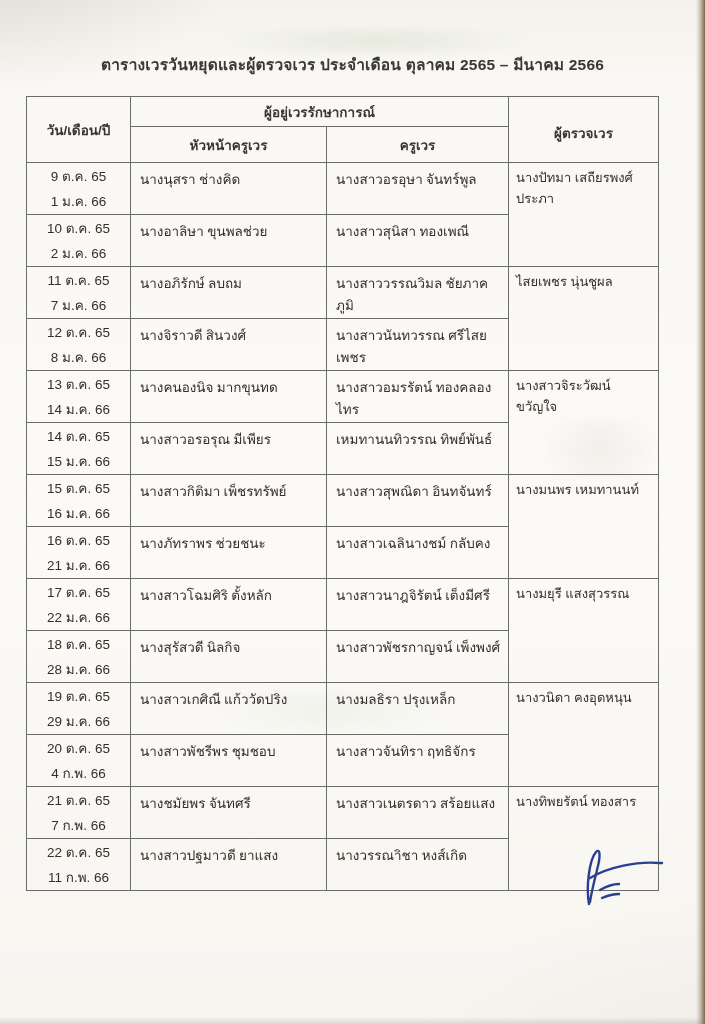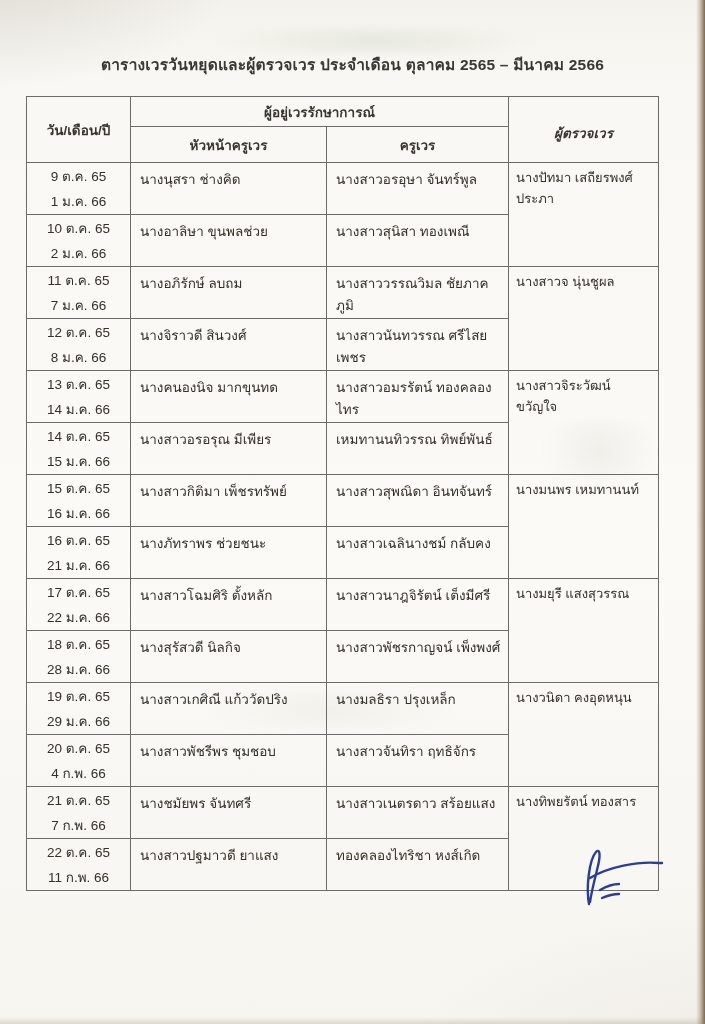--- a/index.html
+++ b/index.html
@@ -93,28 +93,29 @@
     vertical-align: middle;
     text-align: center;
   }
   td.c-date .d1, td.c-date .d2 {
     line-height: 25px;
   }
   td.c-name {
     vertical-align: top;
     text-align: left;
     padding: 5px 6px 0 9px;
+    font-family: Liberation Serif, serif;
   }
   td.c-insp {
     vertical-align: top;
     text-align: left;
     padding: 4px 12px 0 7px;
     font-size: 13px;
   }
-  th.h-inspector { vertical-align: top; padding-top: 6px; font-style: italic; }
+  th.h-inspector { vertical-align: top; padding-top: 6px; }
 
   .signature {
     position: absolute;
     left: 556px;
     top: 840px;
     width: 120px;
     height: 75px;
     pointer-events: none;
   }
 </style>
@@ -165,21 +166,21 @@
         <td class="c-name">นางสาวสุนิสา  ทองเพณี</td>
       </tr>
 
       <tr>
         <td class="c-date">
           <div class="d1">11 ต.ค. 65</div>
           <div class="d2">7 ม.ค. 66</div>
         </td>
         <td class="c-name">นางอภิรักษ์   ลบถม</td>
         <td class="c-name">นางสาววรรณวิมล  ชัยภาคภูมิ</td>
-        <td class="c-insp" rowspan="2">นางสาวจ  นุ่นชูผล</td>
+        <td class="c-insp" rowspan="2">ไสยเพชร  นุ่นชูผล</td>
       </tr>
       <tr>
         <td class="c-date">
           <div class="d1">12 ต.ค. 65</div>
           <div class="d2">8 ม.ค. 66</div>
         </td>
         <td class="c-name">นางจิราวดี  สินวงศ์</td>
         <td class="c-name">นางสาวนันทวรรณ  ศรีไสยเพชร</td>
       </tr>
 
@@ -263,21 +264,21 @@
         <td class="c-name">นางชมัยพร   จันทศรี</td>
         <td class="c-name">นางสาวเนตรดาว  สร้อยแสง</td>
         <td class="c-insp" rowspan="2">นางทิพยรัตน์  ทองสาร</td>
       </tr>
       <tr>
         <td class="c-date">
           <div class="d1">22 ต.ค. 65</div>
           <div class="d2">11 ก.พ. 66</div>
         </td>
         <td class="c-name">นางสาวปฐมาวดี ยาแสง</td>
-        <td class="c-name">ทองคลองไทริชา  หงส์เกิด</td>
+        <td class="c-name">นางวรรณาิชา  หงส์เกิด</td>
       </tr>
     </tbody>
   </table>
 
   <svg class="signature" viewBox="0 0 120 75">
     <g fill="none" stroke="#2b3f92" stroke-width="2.4" stroke-linecap="round" stroke-linejoin="round">
       <path d="M33 64 C30 48 33 20 40 12 C44 8 45 15 41 30 C38 42 35 55 34 62"></path>
       <path d="M34 38 C52 27 82 21 103 23 L106 23"></path>
       <path d="M44 50 C51 46 58 44 63 44"></path>
       <path d="M46 58 C53 55 59 54 63 54"></path>

